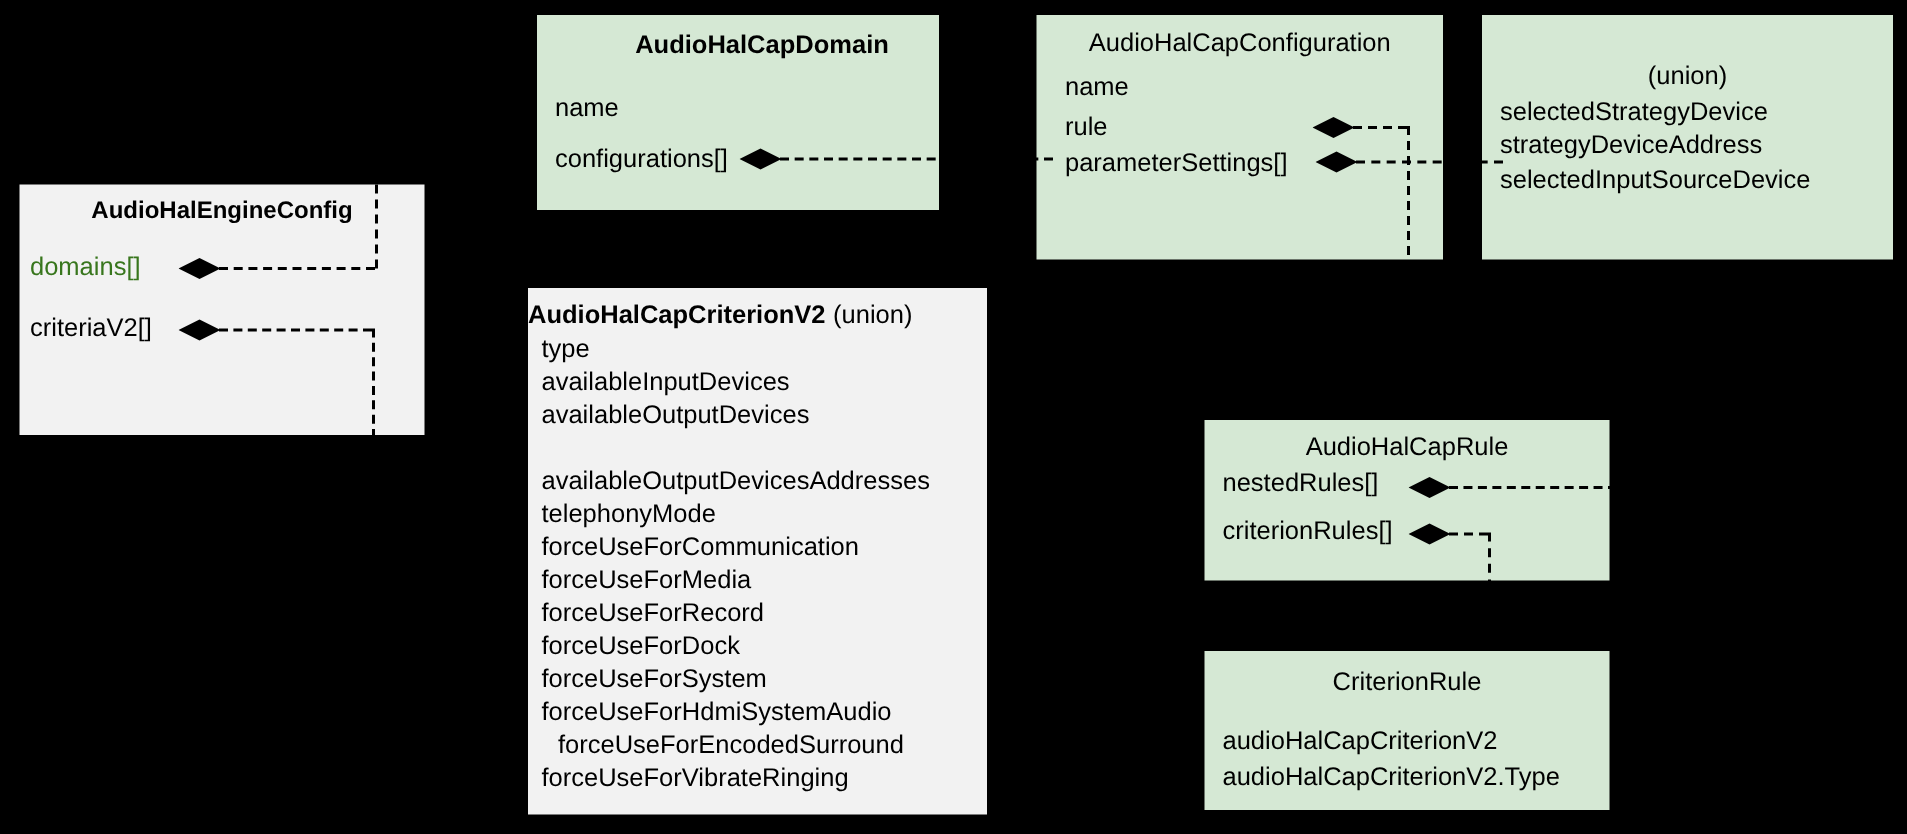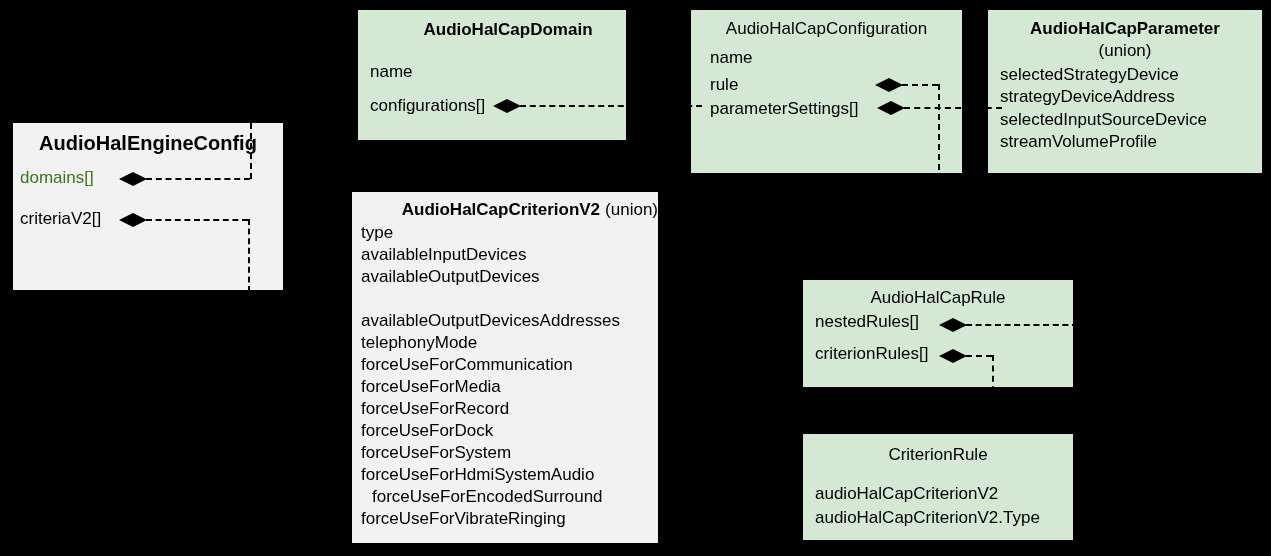--- a/index.html
+++ b/index.html
@@ -4,61 +4,59 @@
 <style>
   html,body{margin:0;padding:0;background:#000;}
   #canvas{
     position:relative;width:1271px;height:556px;background:#000000;
     overflow:hidden;font-family:"Liberation Sans",sans-serif;
   }
   .box{position:absolute;box-sizing:border-box;z-index:1;}
   .fill-green{background:#d5e8d4;}
   .fill-gray{background:#f2f2f2;}
   .title{position:absolute;left:0;right:0;text-align:center;font-size:17px;color:#000;white-space:nowrap;}
-  .title-line{position:absolute;left:0;right:0;text-align:right;font-size:17px;color:#000;white-space:nowrap;margin-left:24px;}
+  .title-line{position:absolute;left:0;right:12px;text-align:left;font-size:17px;color:#000;white-space:nowrap;}
   .b{font-weight:bold;}
   .suffix{margin-left:5px;font-weight:normal;}
   .field{position:absolute;font-size:17px;color:#000;white-space:nowrap;line-height:19px;}
   .green-text{color:#38761d;}
   .conn{position:absolute;z-index:5;}
   .hline{border-top:2px dashed #000;height:0;}
   .vline{border-left:2px dashed #000;width:0;}
   .diamond{position:absolute;z-index:6;width:28px;height:16px;line-height:0;}
 </style>
 </head>
 <body>
 
 <div id="canvas">
 
   <div class="box fill-gray" style="left:13px;top:123px;width:270px;height:167px;">
-    <div class="title b" style="top:9px;font-size:20px;">AudioHalEngineConfig</div>
+    <div class="title b" style="top:9px;font-size:16px;">AudioHalEngineConfig</div>
     <div class="field green-text" style="left:7px;top:45px;">domains[]</div>
     <div class="field" style="left:7px;top:86px;">criteriaV2[]</div>
   </div>
 
   <div class="box fill-green" style="left:358px;top:10px;width:268px;height:130px;">
     <div class="title b" style="top:10px;padding-left:32px;">AudioHalCapDomain</div>
     <div class="field" style="left:12px;top:52px;">name</div>
     <div class="field" style="left:12px;top:86px;">configurations[]</div>
   </div>
 
   <div class="box fill-green" style="left:691px;top:10px;width:271px;height:163px;">
     <div class="title" style="top:9px;">AudioHalCapConfiguration</div>
     <div class="field" style="left:19px;top:38px;">name</div>
     <div class="field" style="left:19px;top:65px;">rule</div>
     <div class="field" style="left:19px;top:89px;">parameterSettings[]</div>
   </div>
 
   <div class="box fill-green" style="left:988px;top:10px;width:274px;height:163px;">
-    <div class="title b" style="top:9px;">AudioHalCapParameter</div>
     <div class="title" style="top:31px;">(union)</div>
     <div class="field" style="left:12px;top:55px;">selectedStrategyDevice</div>
     <div class="field" style="left:12px;top:77px;">strategyDeviceAddress</div>
     <div class="field" style="left:12px;top:100px;">selectedInputSourceDevice</div>
-    <div class="field" style="left:12px;top:122px;">streamVolumeProfile</div>
   </div>
 
   <div class="box fill-gray" style="left:352px;top:192px;width:306px;height:351px;">
     <div class="title-line" style="top:8px;">
       <span class="b">AudioHalCapCriterionV2</span><span class="suffix">(union)</span>
     </div>
     <div class="field" style="left:9px;top:31px;">type</div>
     <div class="field" style="left:9px;top:53px;">availableInputDevices</div>
     <div class="field" style="left:9px;top:75px;">availableOutputDevices</div>
     <div class="field" style="left:9px;top:119px;">availableOutputDevicesAddresses</div>

